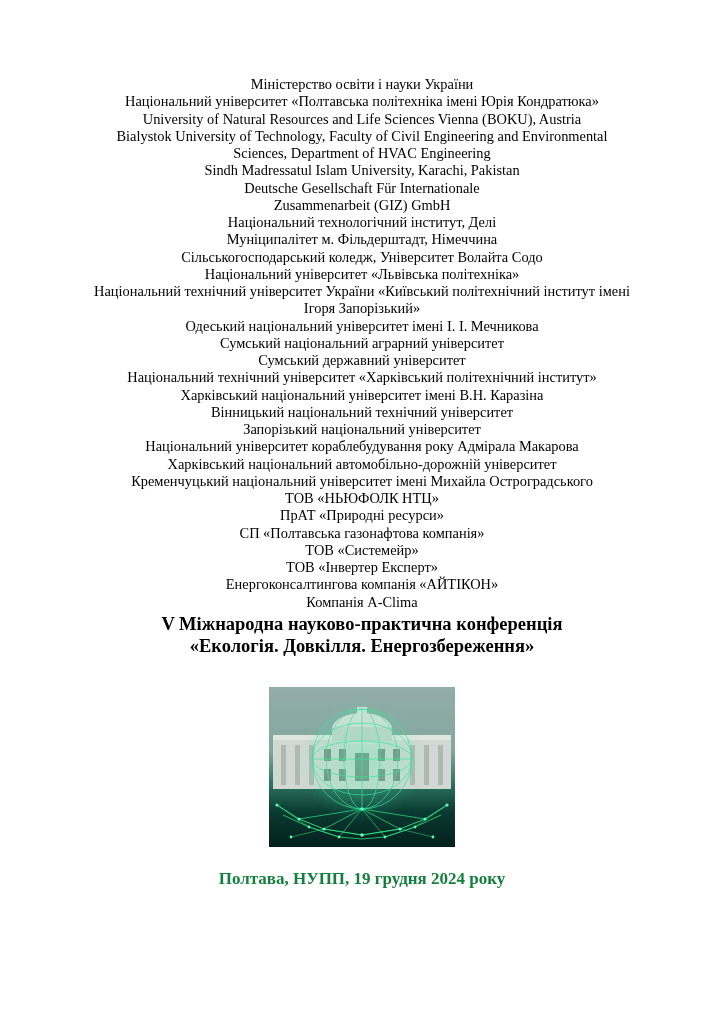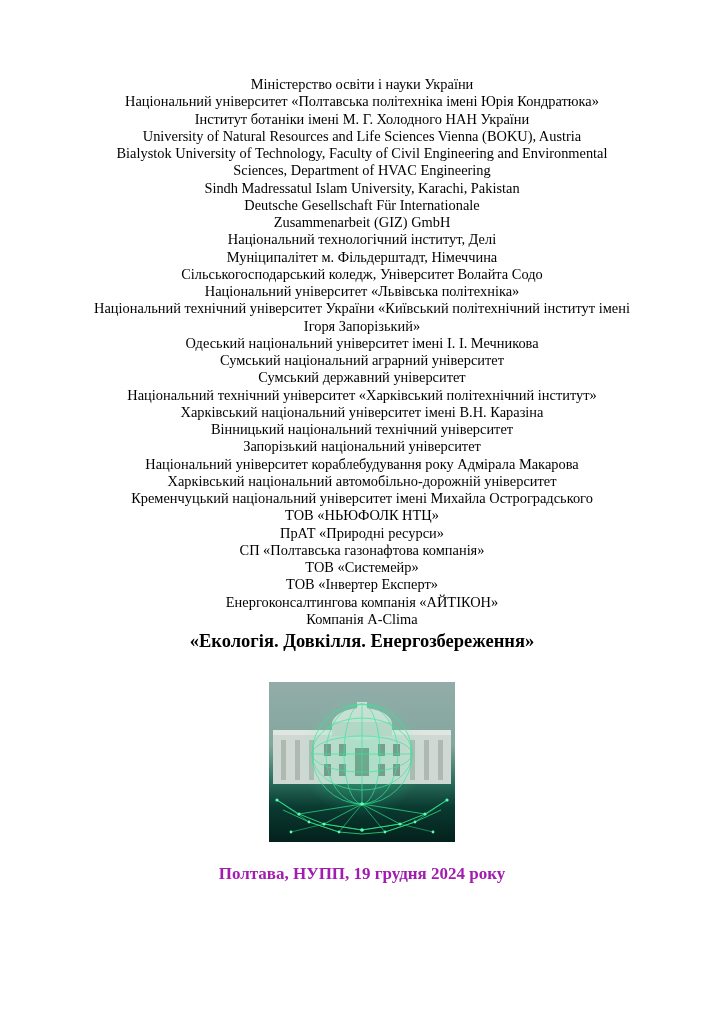--- a/index.html
+++ b/index.html
@@ -40,32 +40,31 @@
     display: block;
   }
   .cover-image-wrap svg {
     display: block;
   }
   .footer-line {
     margin-top: 22px;
     text-align: center;
     font-weight: bold;
     font-size: 17px;
-    color: #a21caf;
+    color: #15803d;
   }
 </style>
 </head>
 <body>
 
 <div class="page">
 
   <div class="org-lines">
       <div class="line">Міністерство освіти і науки України</div>
       <div class="line">Національний університет «Полтавська політехніка імені Юрія Кондратюка»</div>
-      <div class="line">Інститут ботаніки імені М. Г. Холодного НАН України</div>
       <div class="line">University of Natural Resources and Life Sciences Vienna (BOKU), Austria</div>
       <div class="line">Bialystok University of Technology, Faculty of Civil Engineering and Environmental</div>
       <div class="line">Sciences, Department of HVAC Engineering</div>
       <div class="line">Sindh Madressatul Islam University, Karachi, Pakistan</div>
       <div class="line">Deutsche Gesellschaft Für Internationale</div>
       <div class="line">Zusammenarbeit  (GIZ) GmbH</div>
       <div class="line">Національний технологічний інститут, Делі</div>
       <div class="line">Муніципалітет м. Фільдерштадт, Німеччина</div>
       <div class="line">Сільськогосподарський коледж, Університет Волайта Содо</div>
       <div class="line">Національний університет «Львівська політехніка»</div>
@@ -84,20 +83,21 @@
       <div class="line">ТОВ «НЬЮФОЛК НТЦ»</div>
       <div class="line">ПрАТ «Природні ресурси»</div>
       <div class="line">СП «Полтавська газонафтова компанія»</div>
       <div class="line">ТОВ «Системейр»</div>
       <div class="line">ТОВ «Інвертер Експерт»</div>
       <div class="line">Енергоконсалтингова компанія «АЙТІКОН»</div>
       <div class="line">Компанія A-Clima</div>
     </div>
 
   <div class="conference-title">
+    <div>V Міжнародна науково-практична конференція</div>
     <div>«Екологія. Довкілля. Енергозбереження»</div>
   </div>
 
   <div class="cover-image-wrap">
     <svg width="186" height="160" viewBox="0 0 186 160" xmlns="http://www.w3.org/2000/svg" aria-hidden="true">
       <defs>
         <linearGradient id="bgGrad" x1="0" y1="0" x2="0" y2="1">
           <stop offset="0" stop-color="#93aca9"></stop>
           <stop offset="0.40" stop-color="#82a79d"></stop>
           <stop offset="0.62" stop-color="#2a6e5c"></stop>

